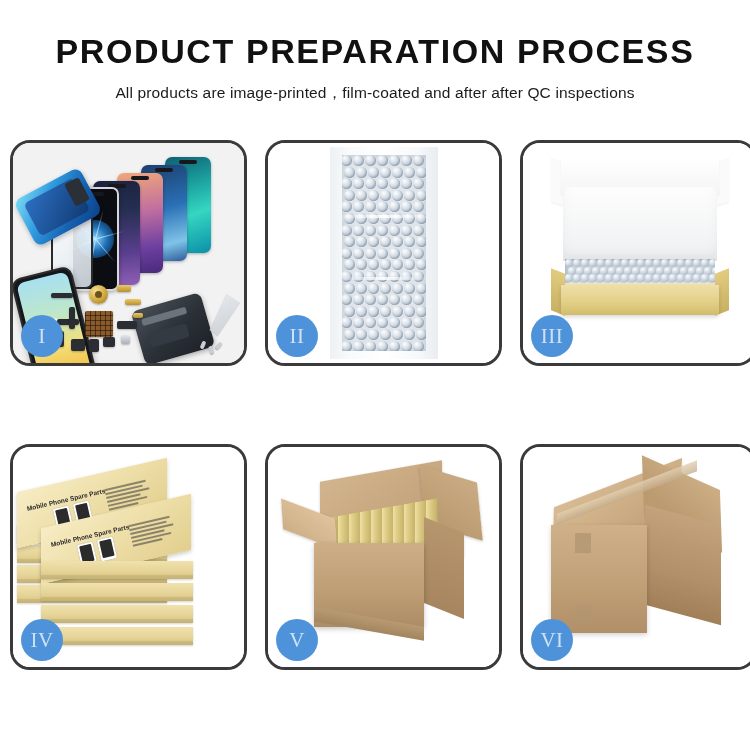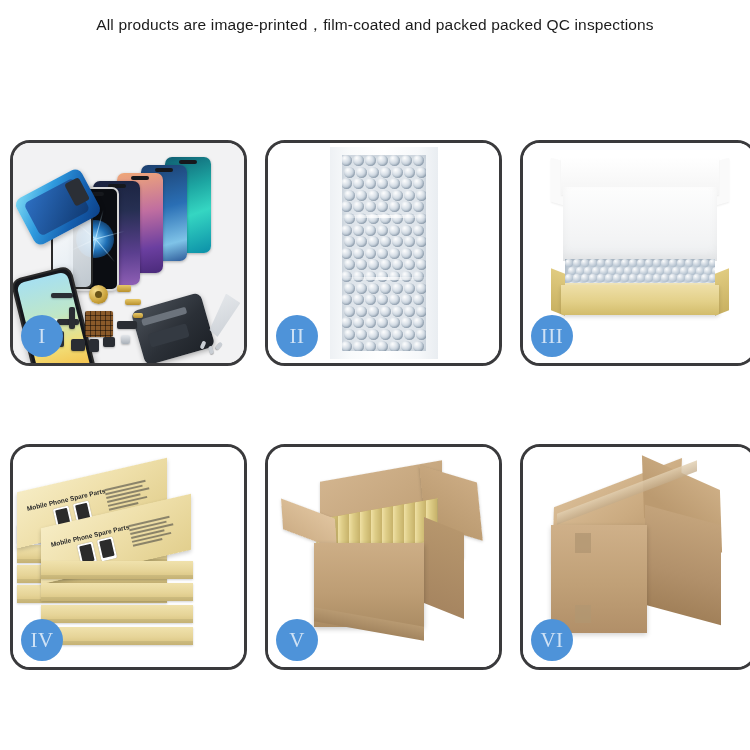--- a/index.html
+++ b/index.html
@@ -244,21 +244,22 @@
   .sc-shine { position:absolute; left:140px; top:28px; width:60px; height:26px;
     background:linear-gradient(120deg,rgba(255,255,255,.75),rgba(255,255,255,0));
     transform:skewY(-18deg); }
 </style>
 </head>
 <body>
 
 <div id="root">
 
   <div class="header">
-    <p class="subtitle">All products are image-printed，film-coated and packed packed QC inspections</p>
+    <h1 class="title">PRODUCT PREPARATION PROCESS</h1>
+    <p class="subtitle">All products are image-printed，film-coated and after after QC inspections</p>
   </div>
 
   <div class="grid">
 
     <div class="row">
 
       <div class="panel">
         <div class="panel-stage">
           <div class="p1-bg"></div>
 

